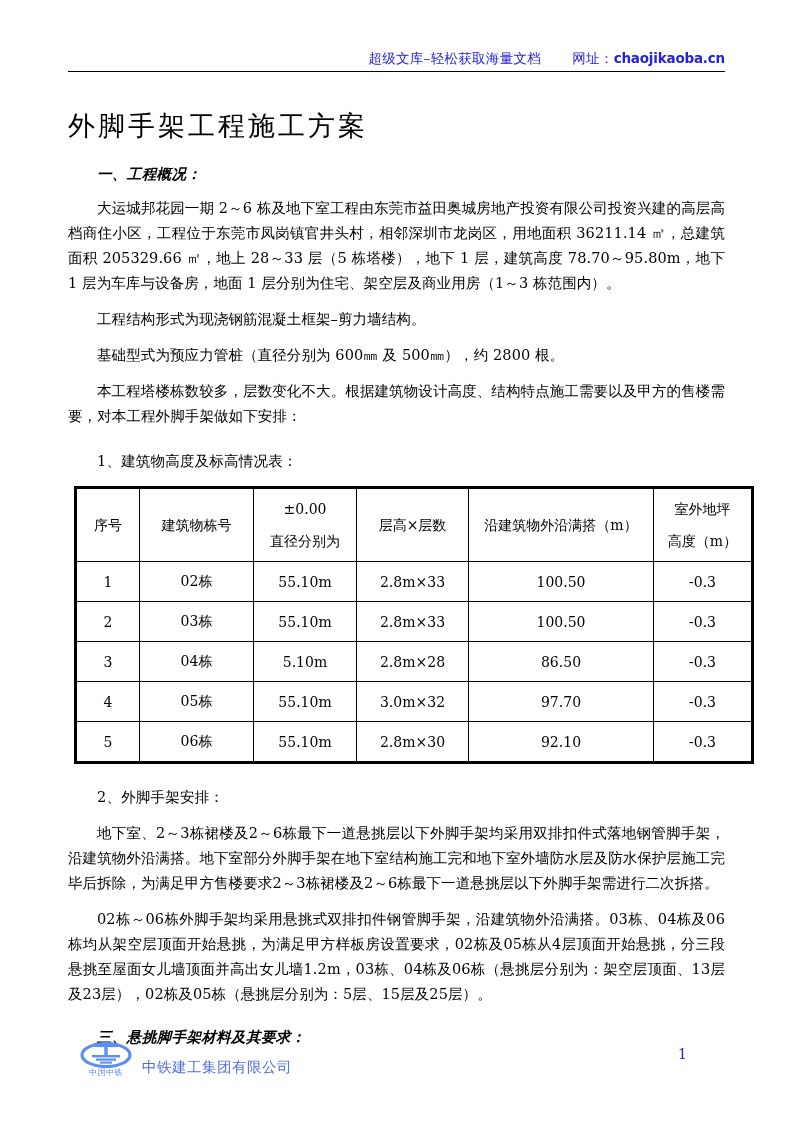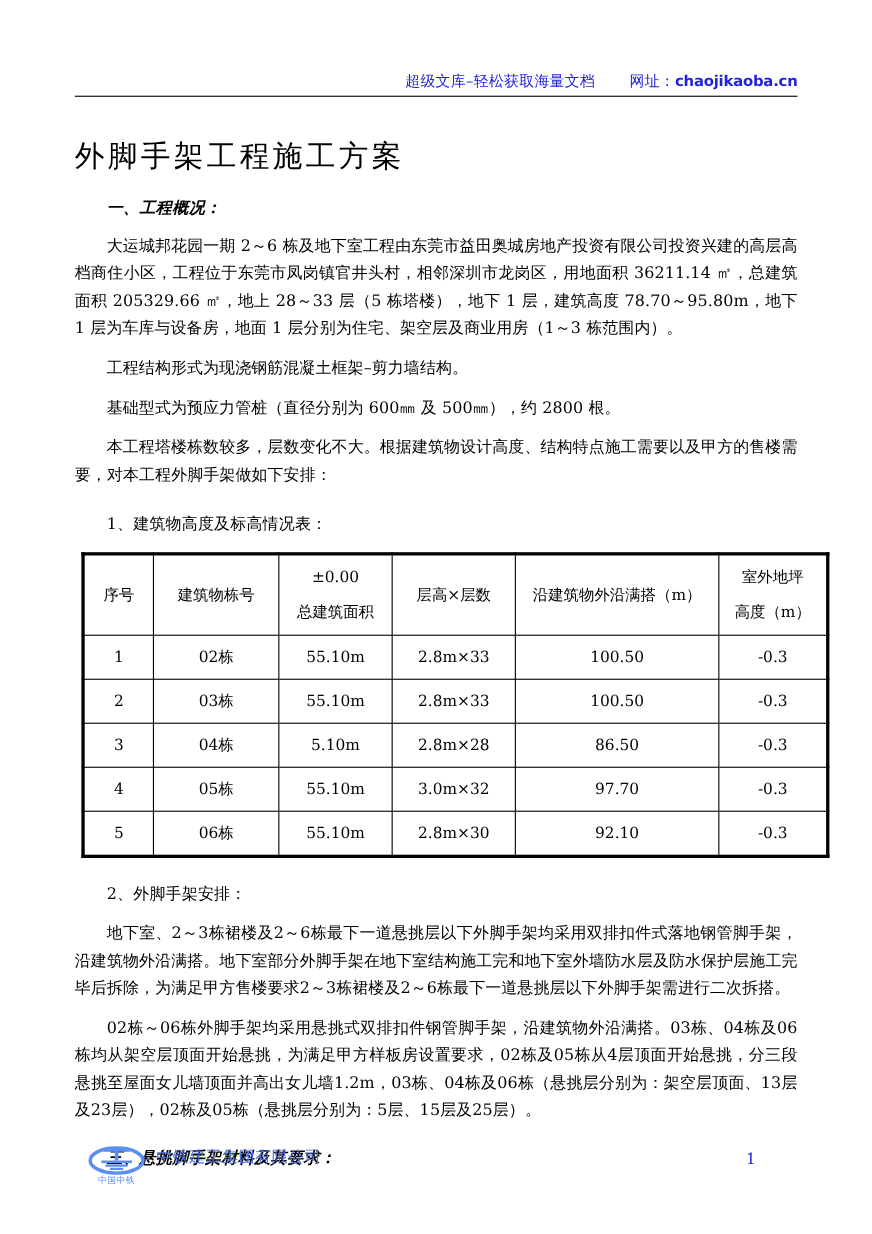--- a/index.html
+++ b/index.html
@@ -14,21 +14,21 @@
     position: relative;
     width: 793px;
     height: 1122px;
     background: #ffffff;
     box-sizing: border-box;
     overflow: hidden;
   }
   .content {
     position: absolute;
     left: 68px;
-    top: 16px;
+    top: 0;
     width: 657px;
   }
 
   
   .page-header {
     padding-top: 52px;
     text-align: right;
     line-height: 1;
   }
   .header-text {
@@ -152,21 +152,21 @@
     width: 52px;
     text-align: center;
     color: #5b8ff0;
     font-size: 8px;
     letter-spacing: 0.5px;
     font-family: "DejaVu Serif", "Liberation Serif", serif;
     white-space: nowrap;
   }
   .footer-company {
     margin-left: 10px;
-    margin-top: 0;
+    margin-top: 16px;
     color: #4f6fe0;
     font-size: 14.5px;
     letter-spacing: 0.5px;
     font-family: "DejaVu Serif", "Liberation Serif", serif;
   }
   .footer-pagenum {
     position: absolute;
     right: 38px;
     top: 4px;
     color: #2323d8;
@@ -201,21 +201,21 @@
     <div class="sub-item">1、建筑物高度及标高情况表：</div>
 
     <div class="table-wrap">
       <table class="data-table">
         <tbody>
           <tr class="head-row">
             <td class="col-1">序号</td>
             <td class="col-2">建筑物栋号</td>
             <td class="col-3">
               <span class="stack-line top">±0.00</span>
-              <span class="stack-line">总建筑面积</span>
+              <span class="stack-line">直径分别为</span>
             </td>
             <td class="col-4">层高×层数</td>
             <td class="col-5">沿建筑物外沿满搭（m）</td>
             <td class="col-6">
               <span class="stack-line top">室外地坪</span>
               <span class="stack-line">高度（m）</span>
             </td>
           </tr>
 
           <tr class="body-row">

